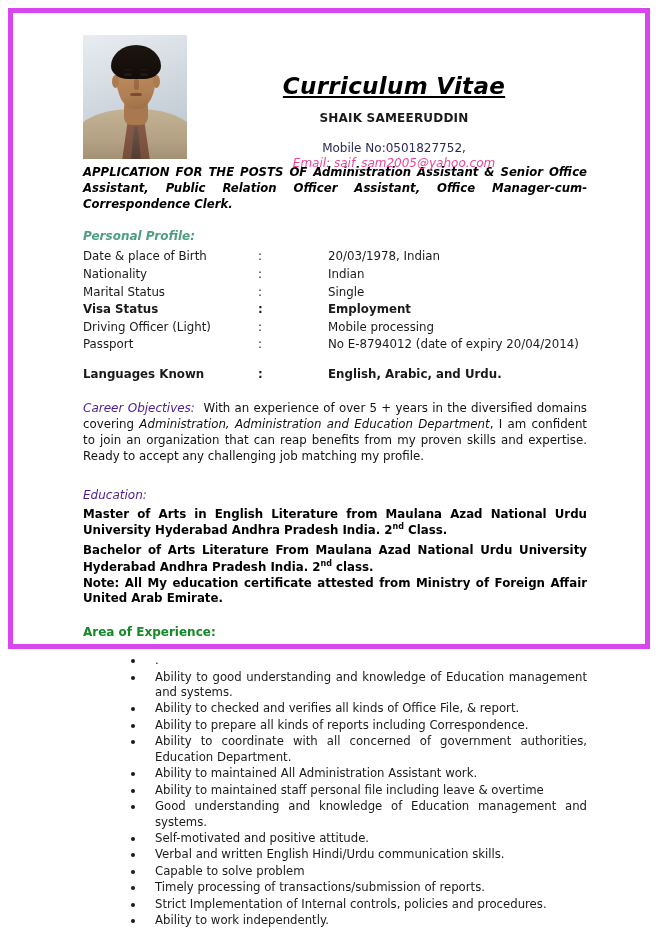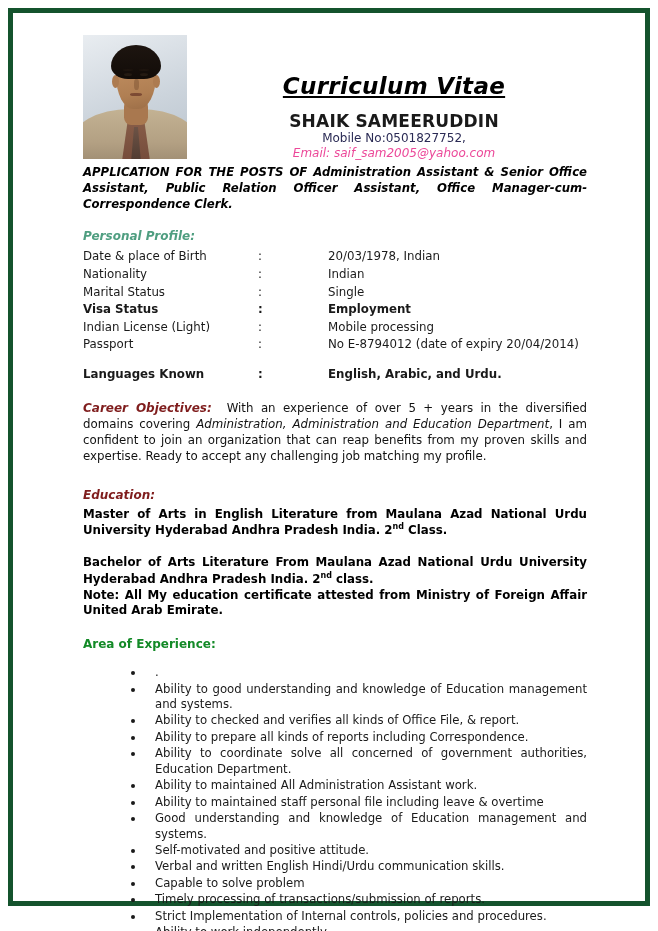--- a/index.html
+++ b/index.html
@@ -12,22 +12,22 @@
     height: 931px;
     font-family: "DejaVu Sans", sans-serif;
     overflow: hidden;
   }
 
   .page {
     position: absolute;
     left: 8px;
     top: 8px;
     width: 642px;
-    height: 898px;
-    border: 5px solid #14532d;
+    height: 641px;
+    border: 5px solid #d946ef;
     box-sizing: border-box;
     background: #ffffff;
   }
 
   .inner {
     position: absolute;
     left: 0; top: 0; right: 0; bottom: 0;
     padding: 10px 58px 0 70px;
     box-sizing: border-box;
   }
@@ -107,25 +107,25 @@
     font-family: "DejaVu Sans", sans-serif;
     font-size: 23px;
     font-weight: bold;
     font-style: italic;
     color: #000000;
     text-decoration: underline;
     letter-spacing: 0.3px;
     margin: 0 0 12px 0;
   }
   .cand-name {
-    font-size: 17px;
+    font-size: 12px;
     font-weight: bold;
     color: #1a1a1a;
     letter-spacing: 0.2px;
-    margin-bottom: 0;
+    margin-bottom: 16px;
   }
   .cand-mobile {
     font-size: 12px;
     color: #2b2b55;
     margin-bottom: 1px;
   }
   .cand-email {
     font-size: 12px;
     color: #ec4899;
     font-style: italic;
@@ -143,22 +143,22 @@
   }
 
   .h-green-lt {
     color: #4f9e80;
     font-weight: bold;
     font-style: italic;
     font-size: 12px;
     margin: 17px 0 6px 0;
   }
   .h-green-dk {
-    color: #7f1d1d;
-    font-weight: bold;
+    color: #4c1d95;
+    font-weight: normal;
     font-style: italic;
     font-size: 12px;
     display: inline;
   }
   .h-green-plain {
     color: #138a27;
     font-weight: bold;
     font-size: 12px;
     margin: 18px 0 14px 0;
   }
@@ -276,21 +276,21 @@
           <td class="lbl">Marital Status</td>
           <td class="col">:</td>
           <td>Single</td>
         </tr>
         <tr class="bold">
           <td class="lbl">Visa Status</td>
           <td class="col">:</td>
           <td>Employment</td>
         </tr>
         <tr>
-          <td class="lbl">Indian License (Light)</td>
+          <td class="lbl">Driving Officer (Light)</td>
           <td class="col">:</td>
           <td>Mobile processing</td>
         </tr>
         <tr>
           <td class="lbl">Passport</td>
           <td class="col">:</td>
           <td>No E-8794012 (date of expiry 20/04/2014)</td>
         </tr>
         <tr class="spacer">
             <td></td>
@@ -304,32 +304,32 @@
         </tr>
       </tbody>
     </table>
 
     <p class="para" style="margin-top:16px;"><span class="h-green-dk">Career Objectives:</span>&nbsp; <span>With an experience of over 5 + years in the diversified domains covering </span><span class="it">Administration, Administration and Education Department</span><span>, I am confident to join an organization that can reap benefits from my proven skills and expertise. Ready to accept any challenging job matching my profile.</span></p>
 
     <div style="margin-top:19px;"><span class="h-green-dk">Education:</span></div>
 
     <p class="edu"><span>Master of Arts in English Literature from Maulana Azad National Urdu University Hyderabad Andhra Pradesh India. 2</span><sup>nd</sup><span> Class.</span></p>
 
-    <p class="edu" style="margin-top:16px;"><span>Bachelor of Arts Literature From Maulana Azad National Urdu University Hyderabad Andhra Pradesh India. 2</span><sup>nd</sup><span> class.</span></p>
+    <p class="edu" style="margin-top:4px;"><span>Bachelor of Arts Literature From Maulana Azad National Urdu University Hyderabad Andhra Pradesh India. 2</span><sup>nd</sup><span> class.</span></p>
 
     <p class="edu" style="margin-top:0;">Note: All My education certificate attested from Ministry of Foreign Affair United Arab Emirate.</p>
 
     <div class="h-green-plain">Area of Experience:</div>
 
     <ul class="bullets">
       <li>.</li>
       <li>Ability to good understanding and knowledge of Education management and systems.</li>
       <li>Ability to checked and verifies all kinds of Office File, &amp; report.</li>
       <li>Ability to prepare all kinds of reports including Correspondence.</li>
-      <li>Ability to coordinate solve all concerned of government authorities, Education Department.</li>
+      <li>Ability to coordinate with all concerned of government authorities, Education Department.</li>
       <li>Ability to maintained All Administration Assistant work.</li>
       <li>Ability to maintained staff personal file including leave &amp; overtime</li>
       <li>Good understanding and knowledge of Education management and systems.</li>
       <li>Self-motivated and positive attitude.</li>
       <li>Verbal and written English Hindi/Urdu communication skills.</li>
       <li>Capable to solve problem</li>
       <li>Timely processing of transactions/submission of reports.</li>
       <li>Strict Implementation of Internal controls, policies and procedures.</li>
       <li>Ability to work independently.</li>
     </ul>

